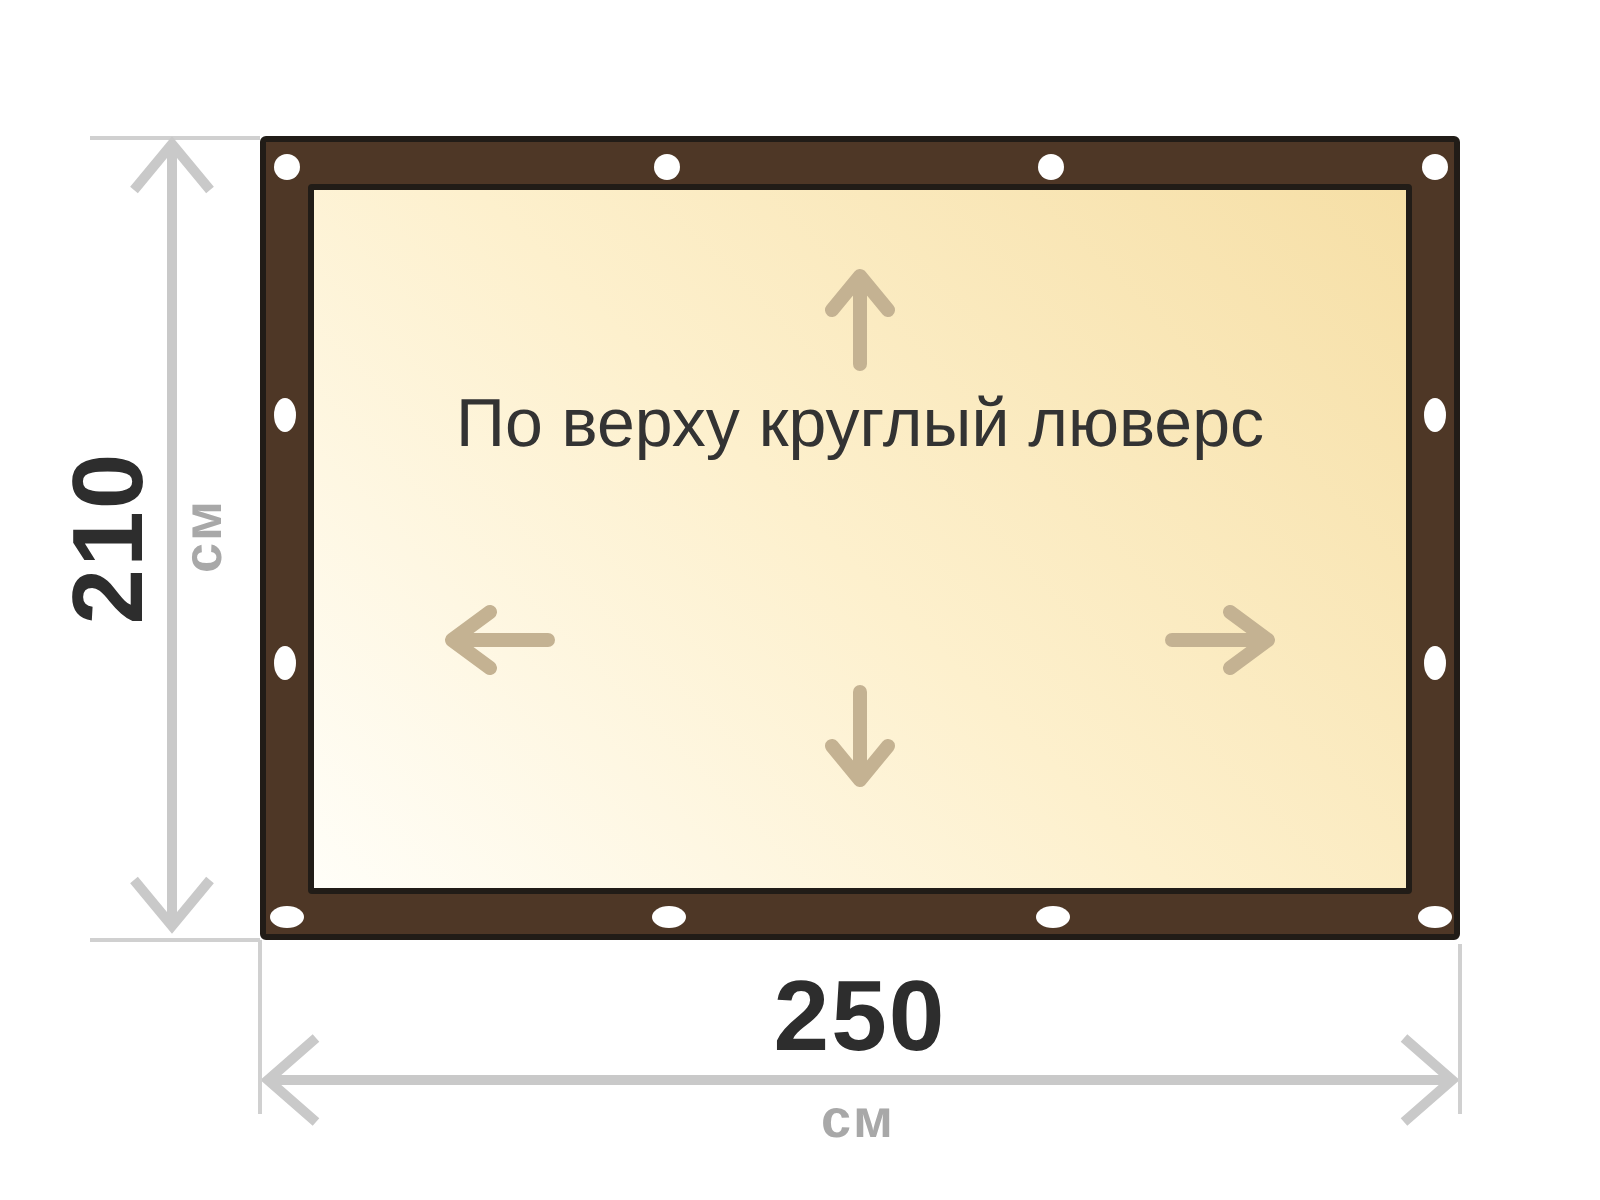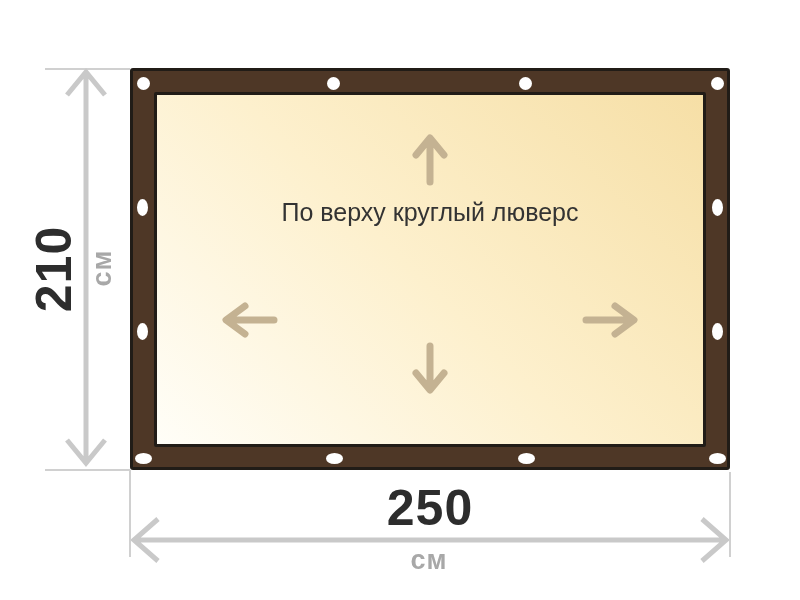--- a/index.html
+++ b/index.html
@@ -32,21 +32,21 @@
     background:linear-gradient(45deg, var(--canvas-light) 0%, var(--canvas-mid) 48%, var(--canvas-deep) 100%);
   }
   .grommet{position:absolute; background:var(--grommet-white); border-radius:50%;}
   .g-round{width:13px; height:13px;}
   .g-horiz{width:17px; height:11px;}
   .g-vert{width:11px; height:17px;}
 
   
   .note{
     position:absolute; left:130px; width:600px; text-align:center;
-    color:var(--text-dark); font-size:25px; line-height:31px; white-space:nowrap;
+    color:var(--text-dark); font-size:34px; line-height:31px; white-space:nowrap;
   }
   .note-top{top:197px;}
   .note-mid{top:274px;}
   .tan-arrow{position:absolute; color:var(--arrow-tan);}
 
   
   .ext{position:absolute; background:var(--ext-gray);}
   .dim-arrow{position:absolute; color:var(--dim-gray);}
   .dim-label{
     position:absolute; transform:translate(-50%,-50%); white-space:nowrap;

